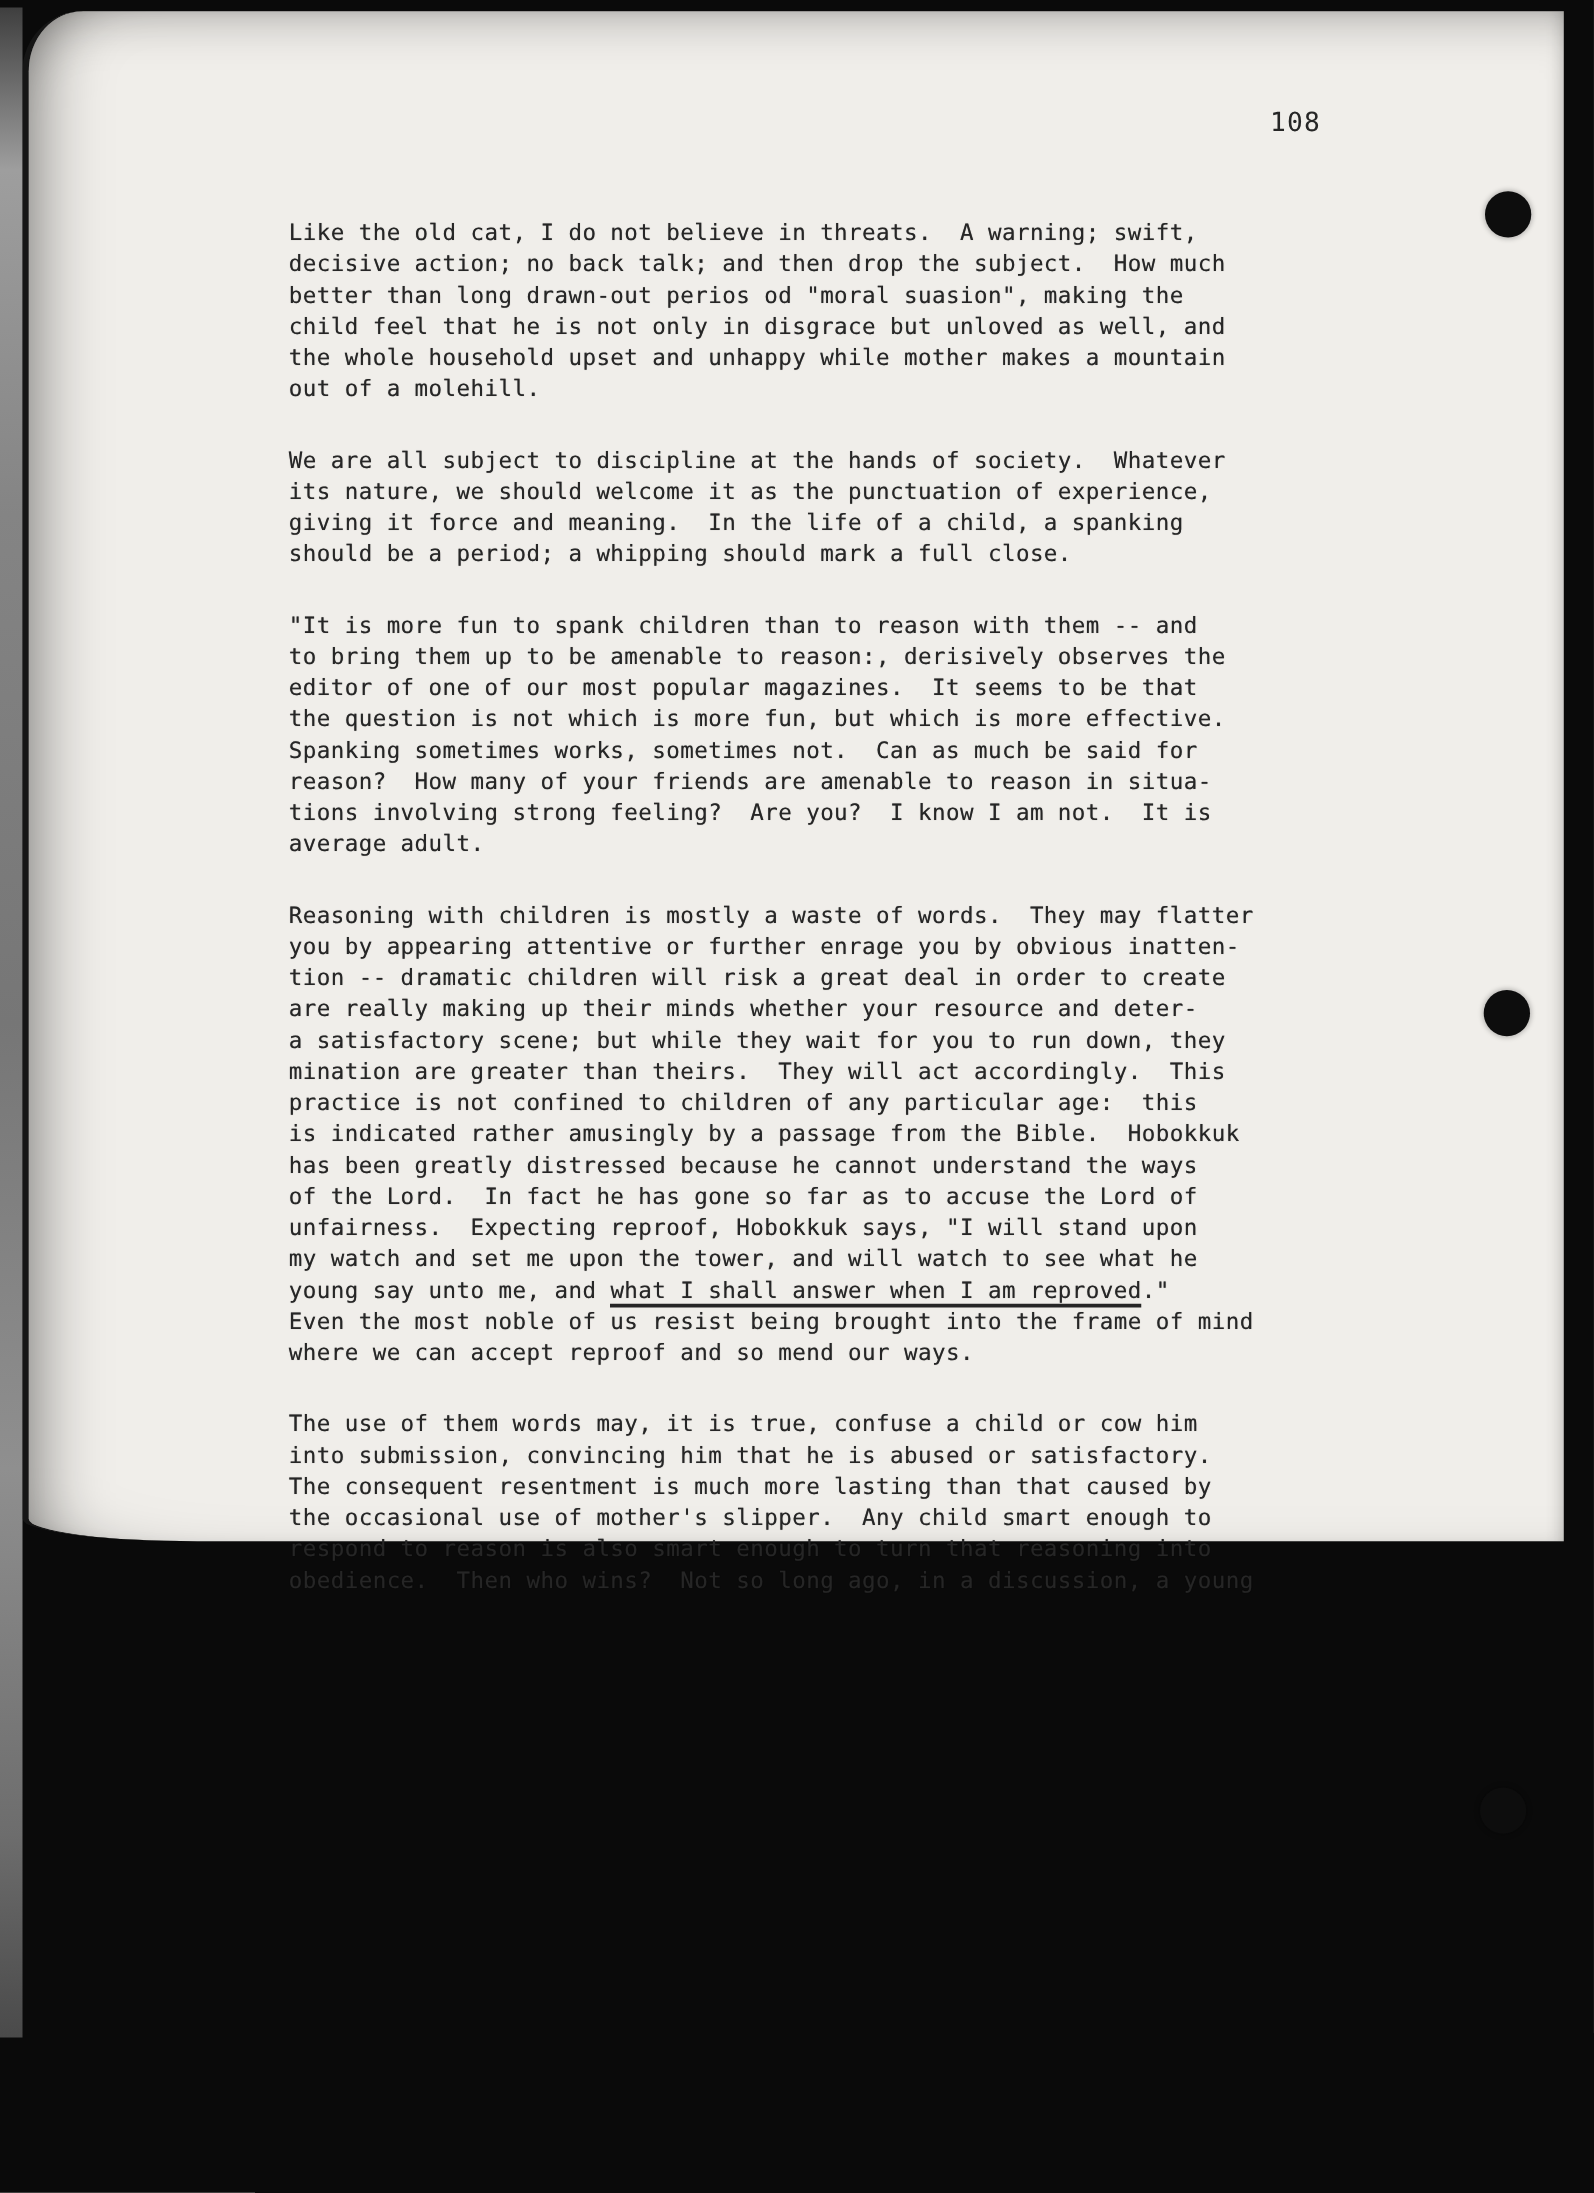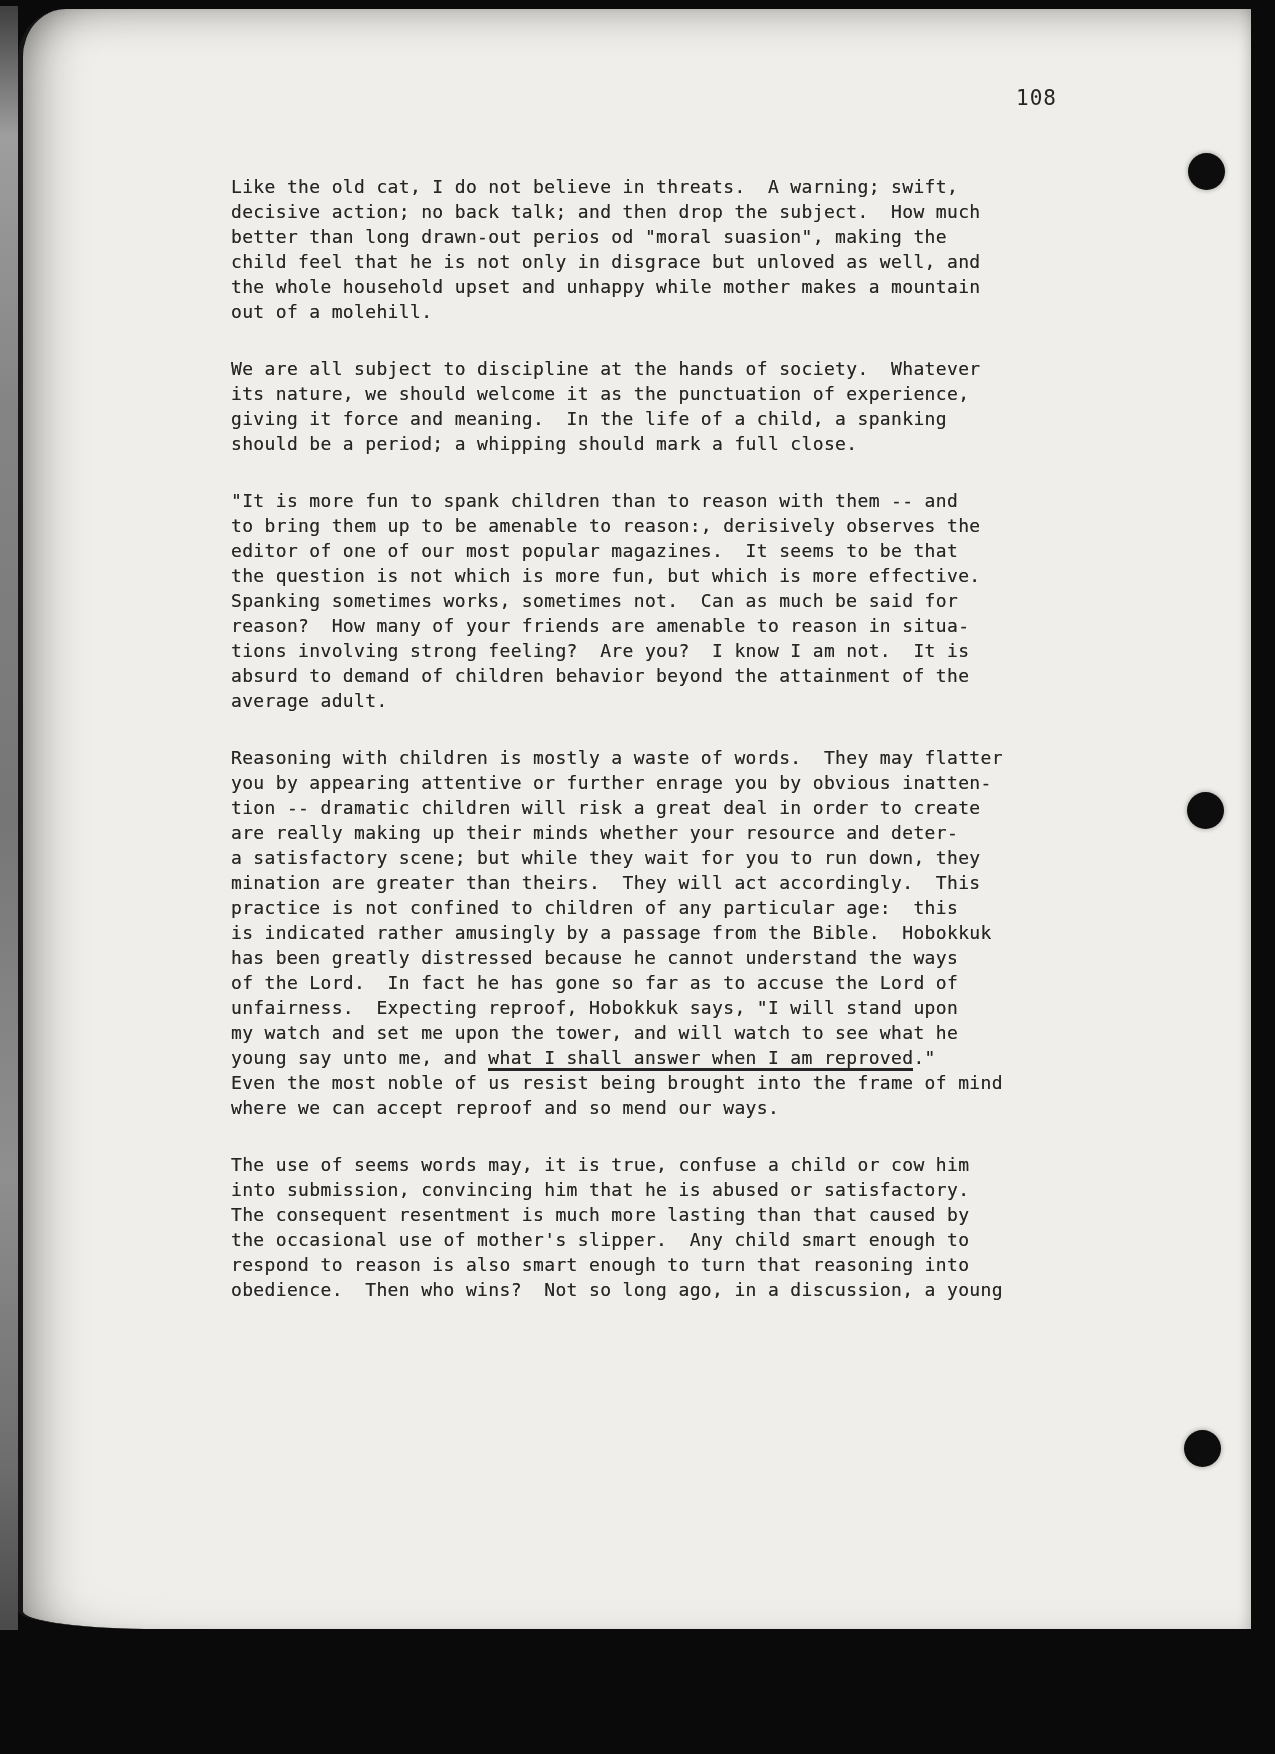--- a/index.html
+++ b/index.html
@@ -25,21 +25,21 @@
     left: 0; top: 6px;
     width: 18px; height: 1624px;
     background: linear-gradient(180deg,
       #3f3f3f 0%, #9e9e9e 8%, #848484 25%,
       #767676 50%, #8f8f8f 72%, #6d6d6d 90%, #4a4a4a 100%);
   }
   
   .page {
     position: absolute;
     left: 18px; top: 9px;
-    width: 1233px; height: 1620px;
+    width: 1233px; height: 1224px;
     background: var(--paper);
     border-left: 5px solid #161616;
     border-top-left-radius: 48px;
     border-bottom-left-radius: 140px 18px;
     box-shadow:
       inset 42px 0 55px -38px rgba(0,0,0,0.5),
       inset 0 34px 45px -34px rgba(0,0,0,0.30),
       inset -8px 0 14px -8px rgba(0,0,0,0.25);
   }
   .hole {
@@ -96,42 +96,41 @@
           <div class="line">should be a period; a whipping should mark a full close.</div>
         </div>
         <div class="paragraph">
           <div class="line">"It is more fun to spank children than to reason with them -- and</div>
           <div class="line">to bring them up to be amenable to reason:, derisively observes the</div>
           <div class="line">editor of one of our most popular magazines.  It seems to be that</div>
           <div class="line">the question is not which is more fun, but which is more effective.</div>
           <div class="line">Spanking sometimes works, sometimes not.  Can as much be said for</div>
           <div class="line">reason?  How many of your friends are amenable to reason in situa-</div>
           <div class="line">tions involving strong feeling?  Are you?  I know I am not.  It is</div>
-          <div class="line">absurd to demand of children behavior beyond the attainment of the</div>
           <div class="line">average adult.</div>
         </div>
         <div class="paragraph">
           <div class="line">Reasoning with children is mostly a waste of words.  They may flatter</div>
           <div class="line">you by appearing attentive or further enrage you by obvious inatten-</div>
           <div class="line">tion -- dramatic children will risk a great deal in order to create</div>
           <div class="line">are really making up their minds whether your resource and deter-</div>
           <div class="line">a satisfactory scene; but while they wait for you to run down, they</div>
           <div class="line">mination are greater than theirs.  They will act accordingly.  This</div>
           <div class="line">practice is not confined to children of any particular age:  this</div>
           <div class="line">is indicated rather amusingly by a passage from the Bible.  Hobokkuk</div>
           <div class="line">has been greatly distressed because he cannot understand the ways</div>
           <div class="line">of the Lord.  In fact he has gone so far as to accuse the Lord of</div>
           <div class="line">unfairness.  Expecting reproof, Hobokkuk says, "I will stand upon</div>
           <div class="line">my watch and set me upon the tower, and will watch to see what he</div>
           <div class="line"><span>young say unto me, and </span><span class="underlined">what I shall answer when I am reproved</span><span>."</span></div>
           <div class="line">Even the most noble of us resist being brought into the frame of mind</div>
           <div class="line">where we can accept reproof and so mend our ways.</div>
         </div>
         <div class="paragraph">
-          <div class="line">The use of seems words may, it is true, confuse a child or cow him</div>
+          <div class="line">The use of them words may, it is true, confuse a child or cow him</div>
           <div class="line">into submission, convincing him that he is abused or satisfactory.</div>
           <div class="line">The consequent resentment is much more lasting than that caused by</div>
           <div class="line">the occasional use of mother's slipper.  Any child smart enough to</div>
           <div class="line">respond to reason is also smart enough to turn that reasoning into</div>
           <div class="line">obedience.  Then who wins?  Not so long ago, in a discussion, a young</div>
         </div>
       </div>
   <div class="hole" style="left: 1165px; top: 144px;"></div>
       <div class="hole" style="left: 1164px; top: 783px;"></div>
       <div class="hole" style="left: 1161px; top: 1421px;"></div>

